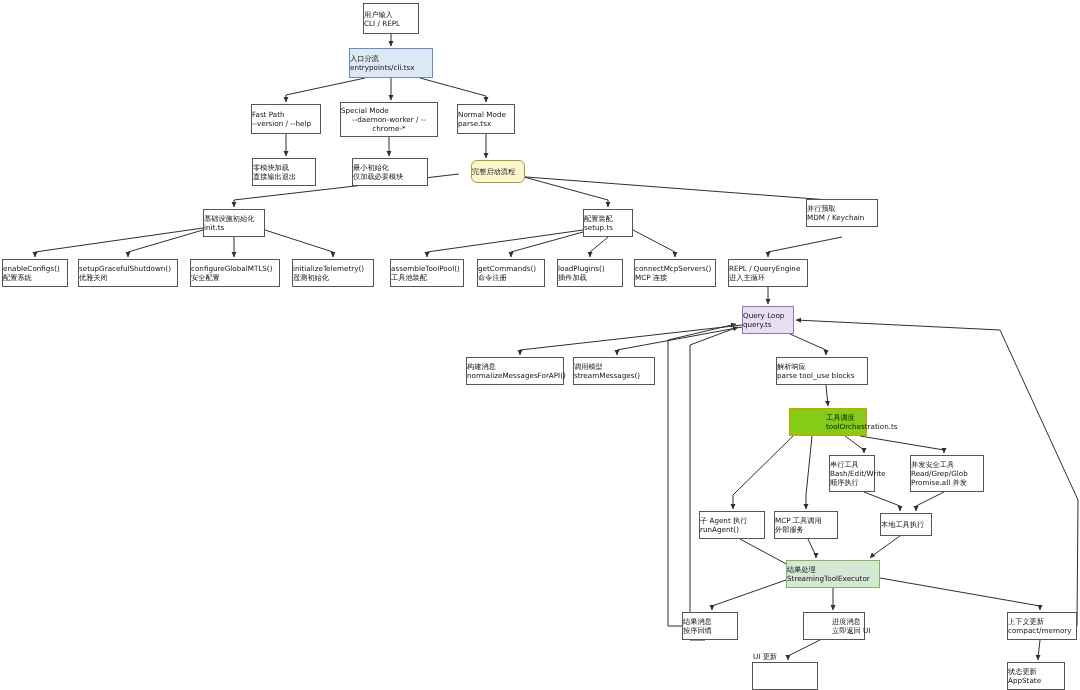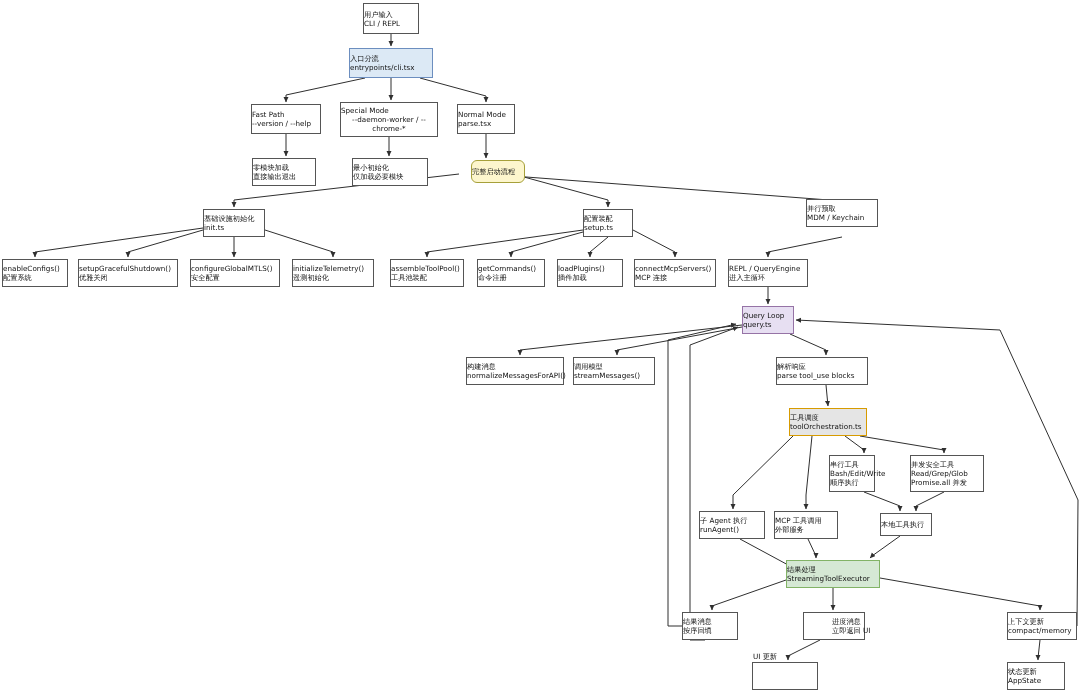--- a/index.html
+++ b/index.html
@@ -14,21 +14,21 @@
     border:1px solid #555;background:#ffffff;
     display:flex;flex-direction:column;align-items:flex-start;justify-content:center;
     text-align:center;line-height:1.25;color:#111;
     font-size:7.2px;
   }
   .node .l{display:block;white-space:nowrap;}
   .node.wrap .l{white-space:normal;}
   .n-blue{background:#dce9f5;border-color:#6c8ebf;}
   .n-yellow{background:#fdf6cd;border-color:#a6a03a;}
   .n-purple{background:#e7dff2;border-color:#9673a6;}
-  .n-orange{background:#e5e5e5;border-color:#d79b00;}
+  .n-orange{background:#84cc16;border-color:#d79b00;padding-left:36px;}
   .n-green{background:#d5e8d4;border-color:#82b366;}
   
   #wm{
     position:absolute;left:0;top:598px;width:1080px;height:92px;
     pointer-events:none;overflow:hidden;
   }
   #wm .wmtext{
     position:absolute;left:205px;top:28px;
     font-size:40px;color:#b9b9b9;opacity:.62;white-space:nowrap;
     font-family:"DejaVu Sans","Liberation Sans",sans-serif;

